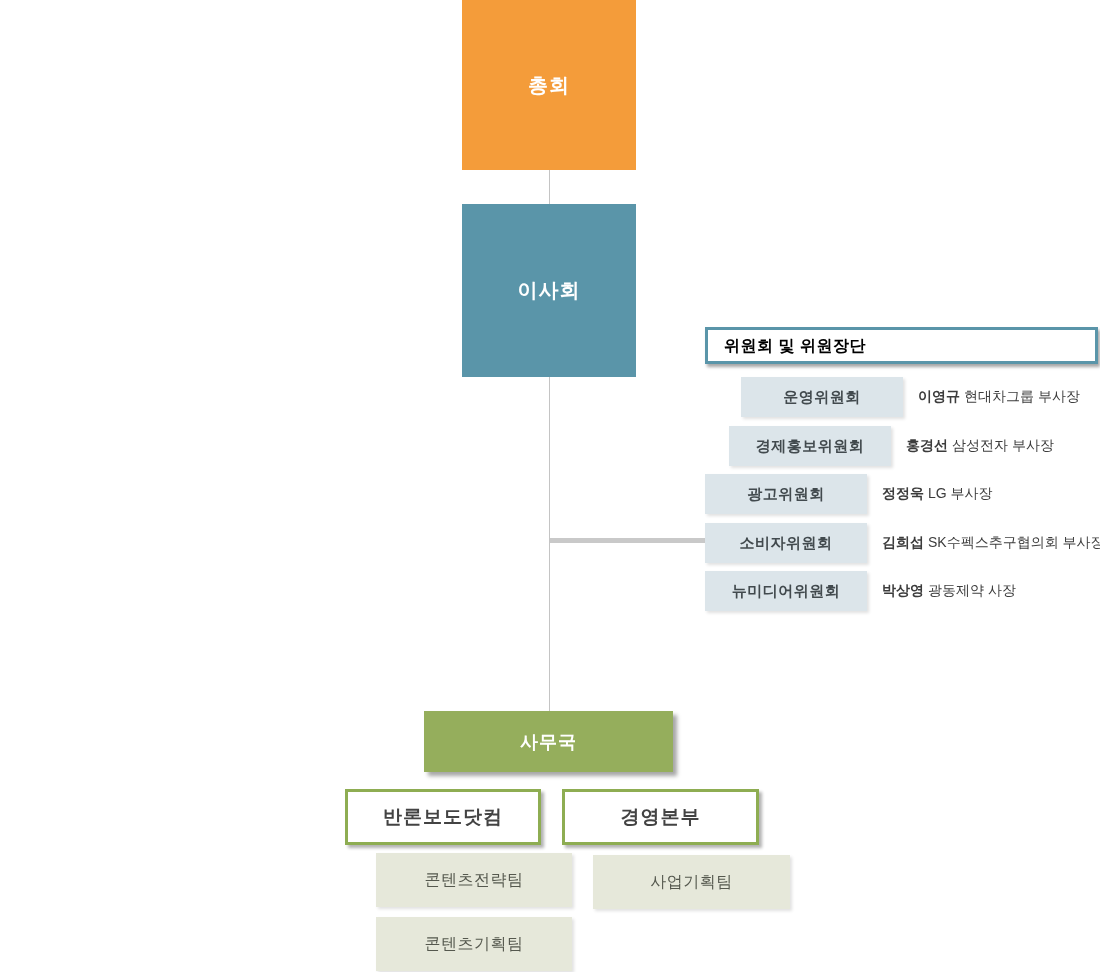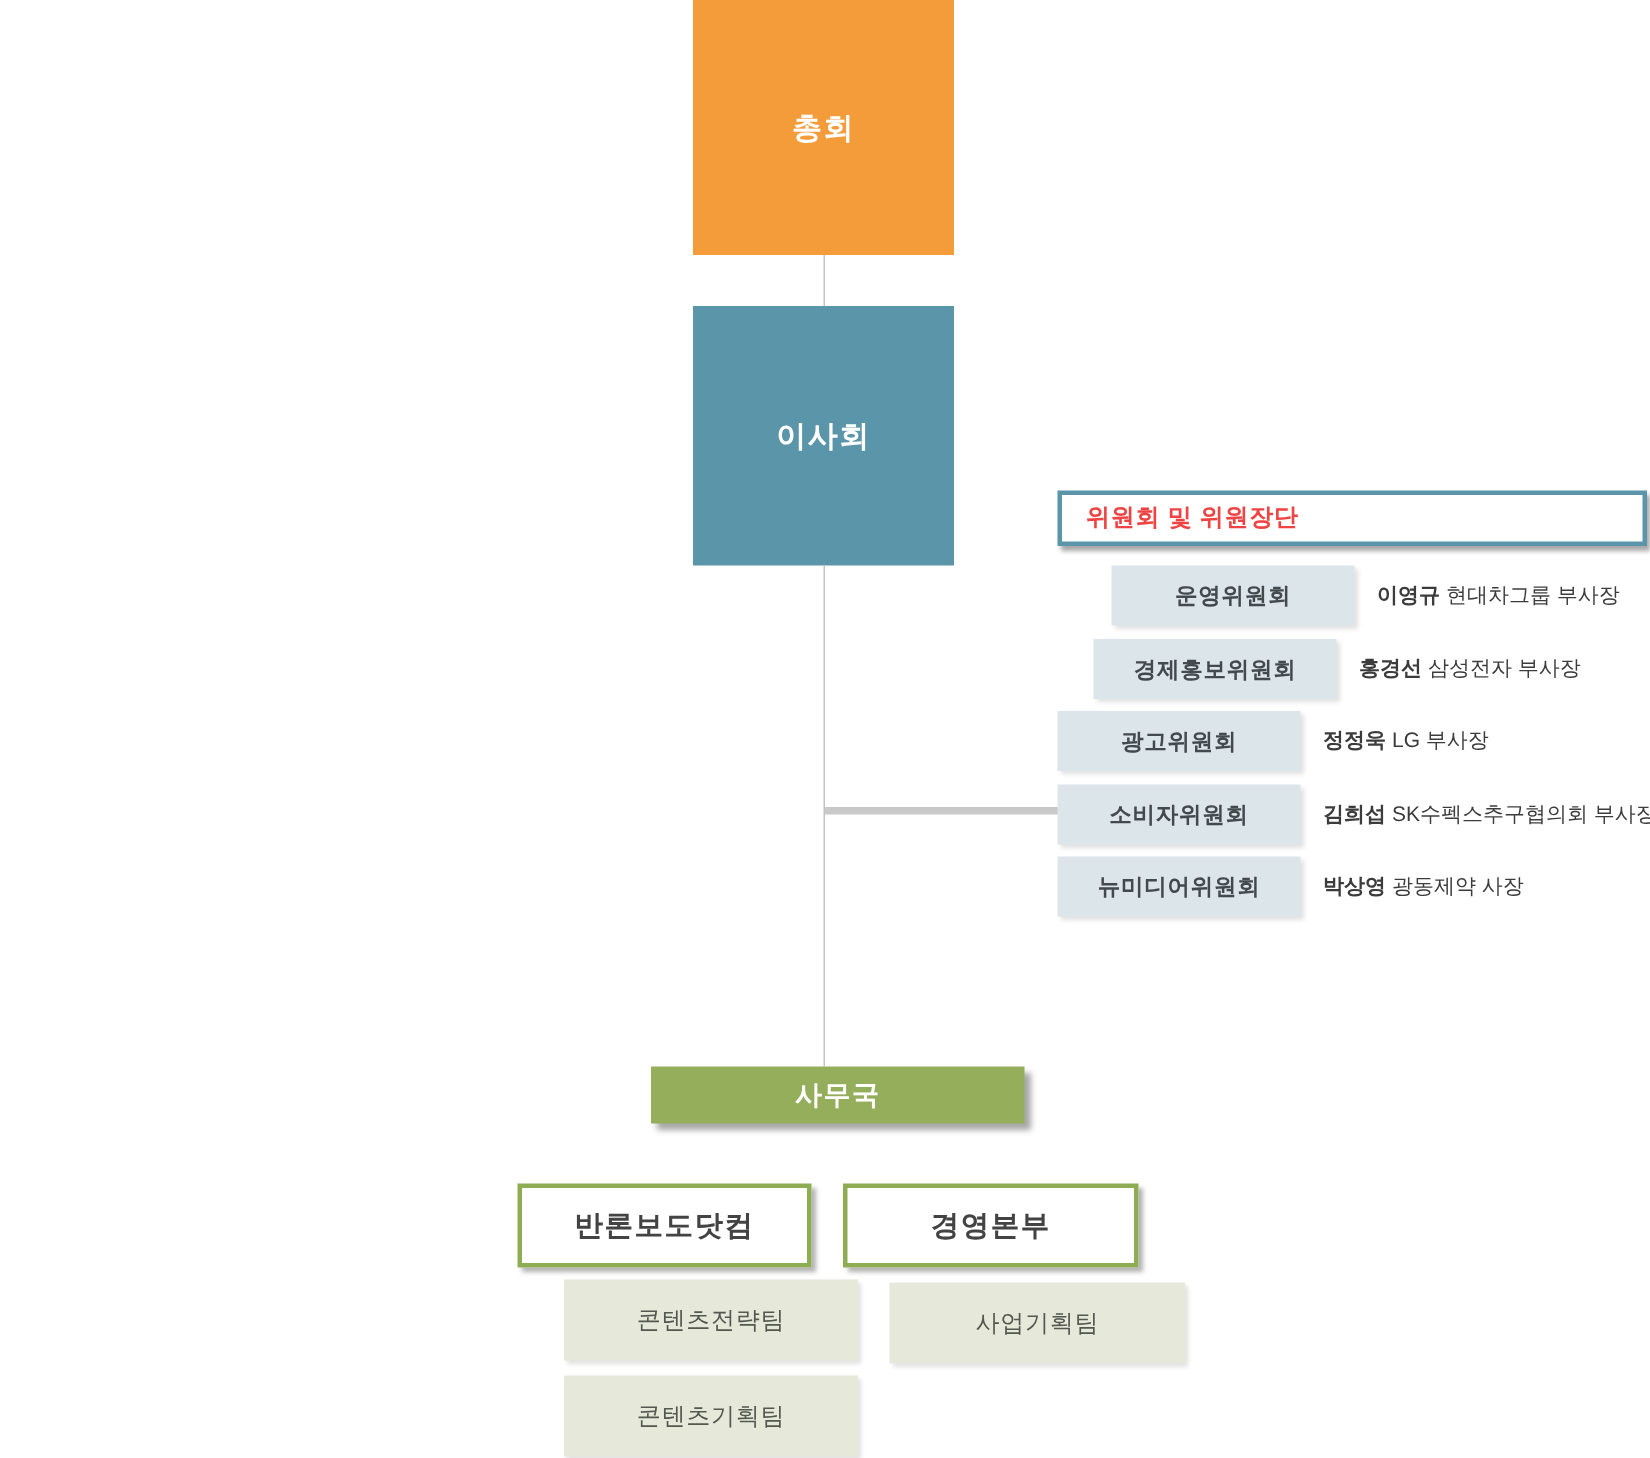--- a/index.html
+++ b/index.html
@@ -22,24 +22,23 @@
     align-items: center;
     justify-content: center;
     color: #ffffff;
     font-weight: bold;
     font-size: 20px;
     letter-spacing: 1px;
   }
   .assembly { left: 462px; top: 0; width: 174px; height: 170px; background: #F49C3A; }
   .board    { left: 462px; top: 204px; width: 174px; height: 173px; background: #5A95A9; }
   .office   {
-    left: 424px; top: 711px; width: 249px; height: 38px;
+    left: 424px; top: 711px; width: 249px; height: 61px;
     background: #95AE5C; font-size: 18px;
     box-shadow: 4px 4px 4px rgba(0,0,0,0.35);
-    margin-left: 10px;
   }
   
   .vline { position: absolute; width: 1px; background: #c4c4c4; }
   .v1 { left: 549px; top: 170px; height: 34px; }
   .v2 { left: 549px; top: 377px; height: 334px; }
   .hline {
     position: absolute;
     left: 550px; top: 538px; width: 156px; height: 5px;
     background: #c9c9c9;
   }
@@ -47,21 +46,21 @@
   .committee-header {
     position: absolute;
     left: 705px; top: 327px; width: 393px; height: 37px;
     background: #ffffff;
     border: 3px solid #5A95A9;
     box-shadow: 2px 3px 3px rgba(0,0,0,0.35);
     line-height: 31px;
     padding-left: 16px;
     font-size: 16px;
     font-weight: bold;
-    color: #ef4444;
+    color: #000000;
     letter-spacing: 0.5px;
   }
   .commit-row {
     position: absolute;
     left: 705px;
     width: 395px; height: 40px;
     display: flex;
     align-items: center;
   }
   .commit-label {

